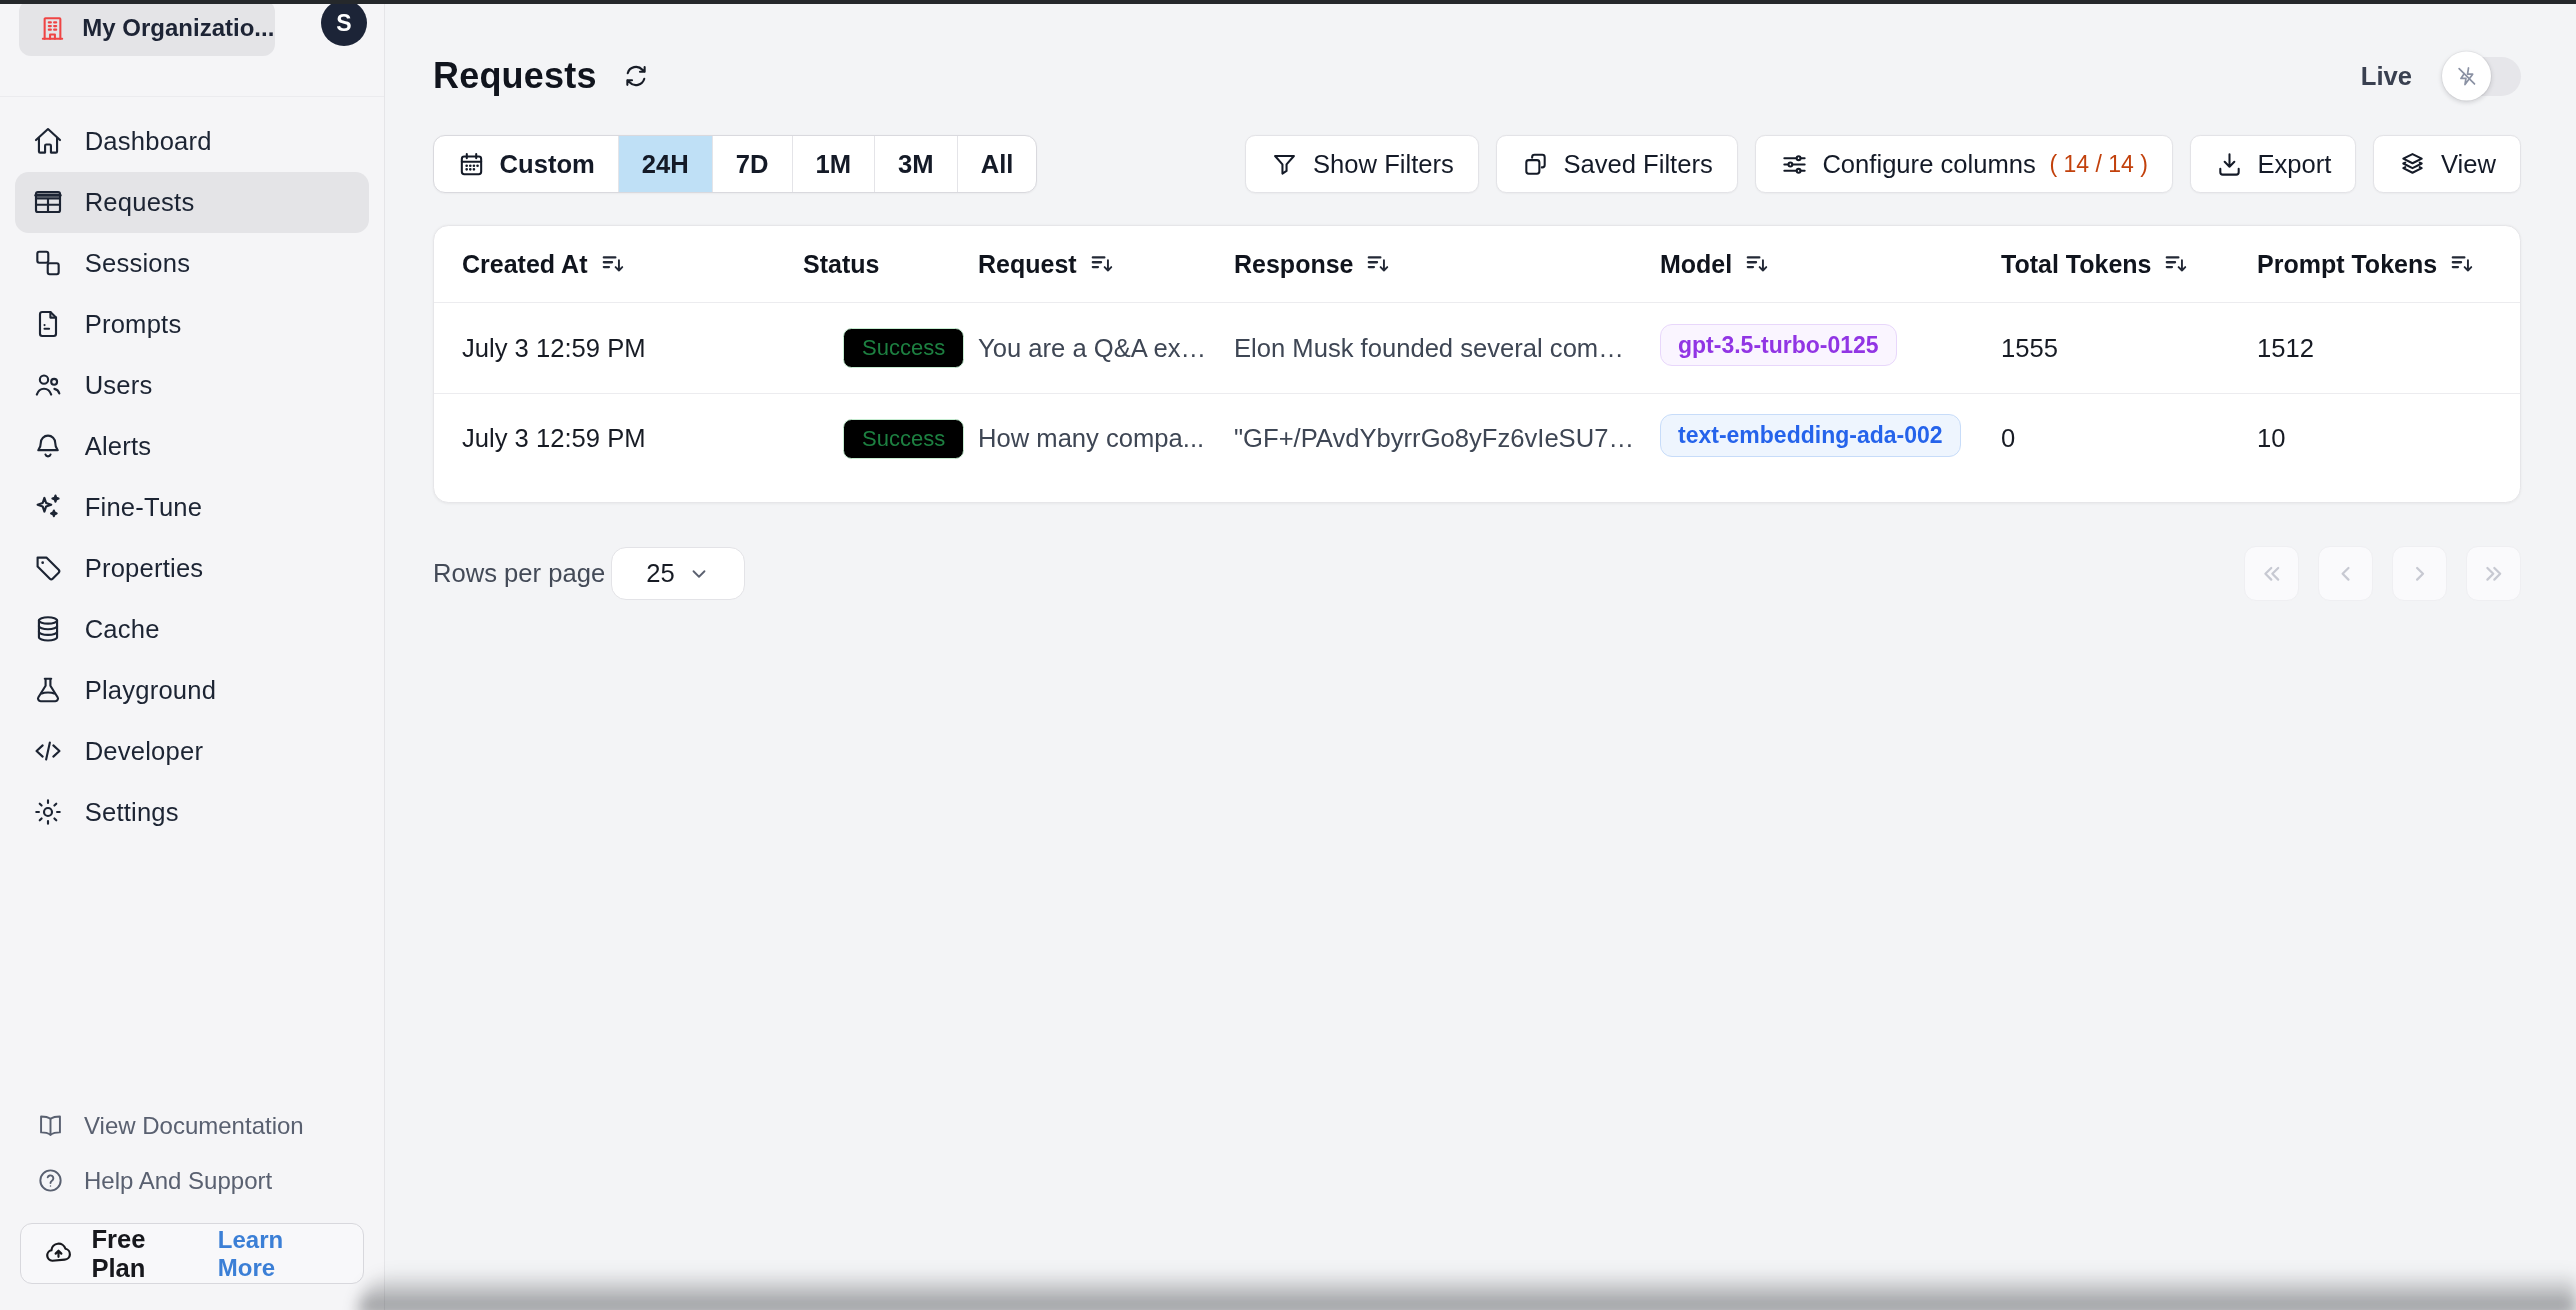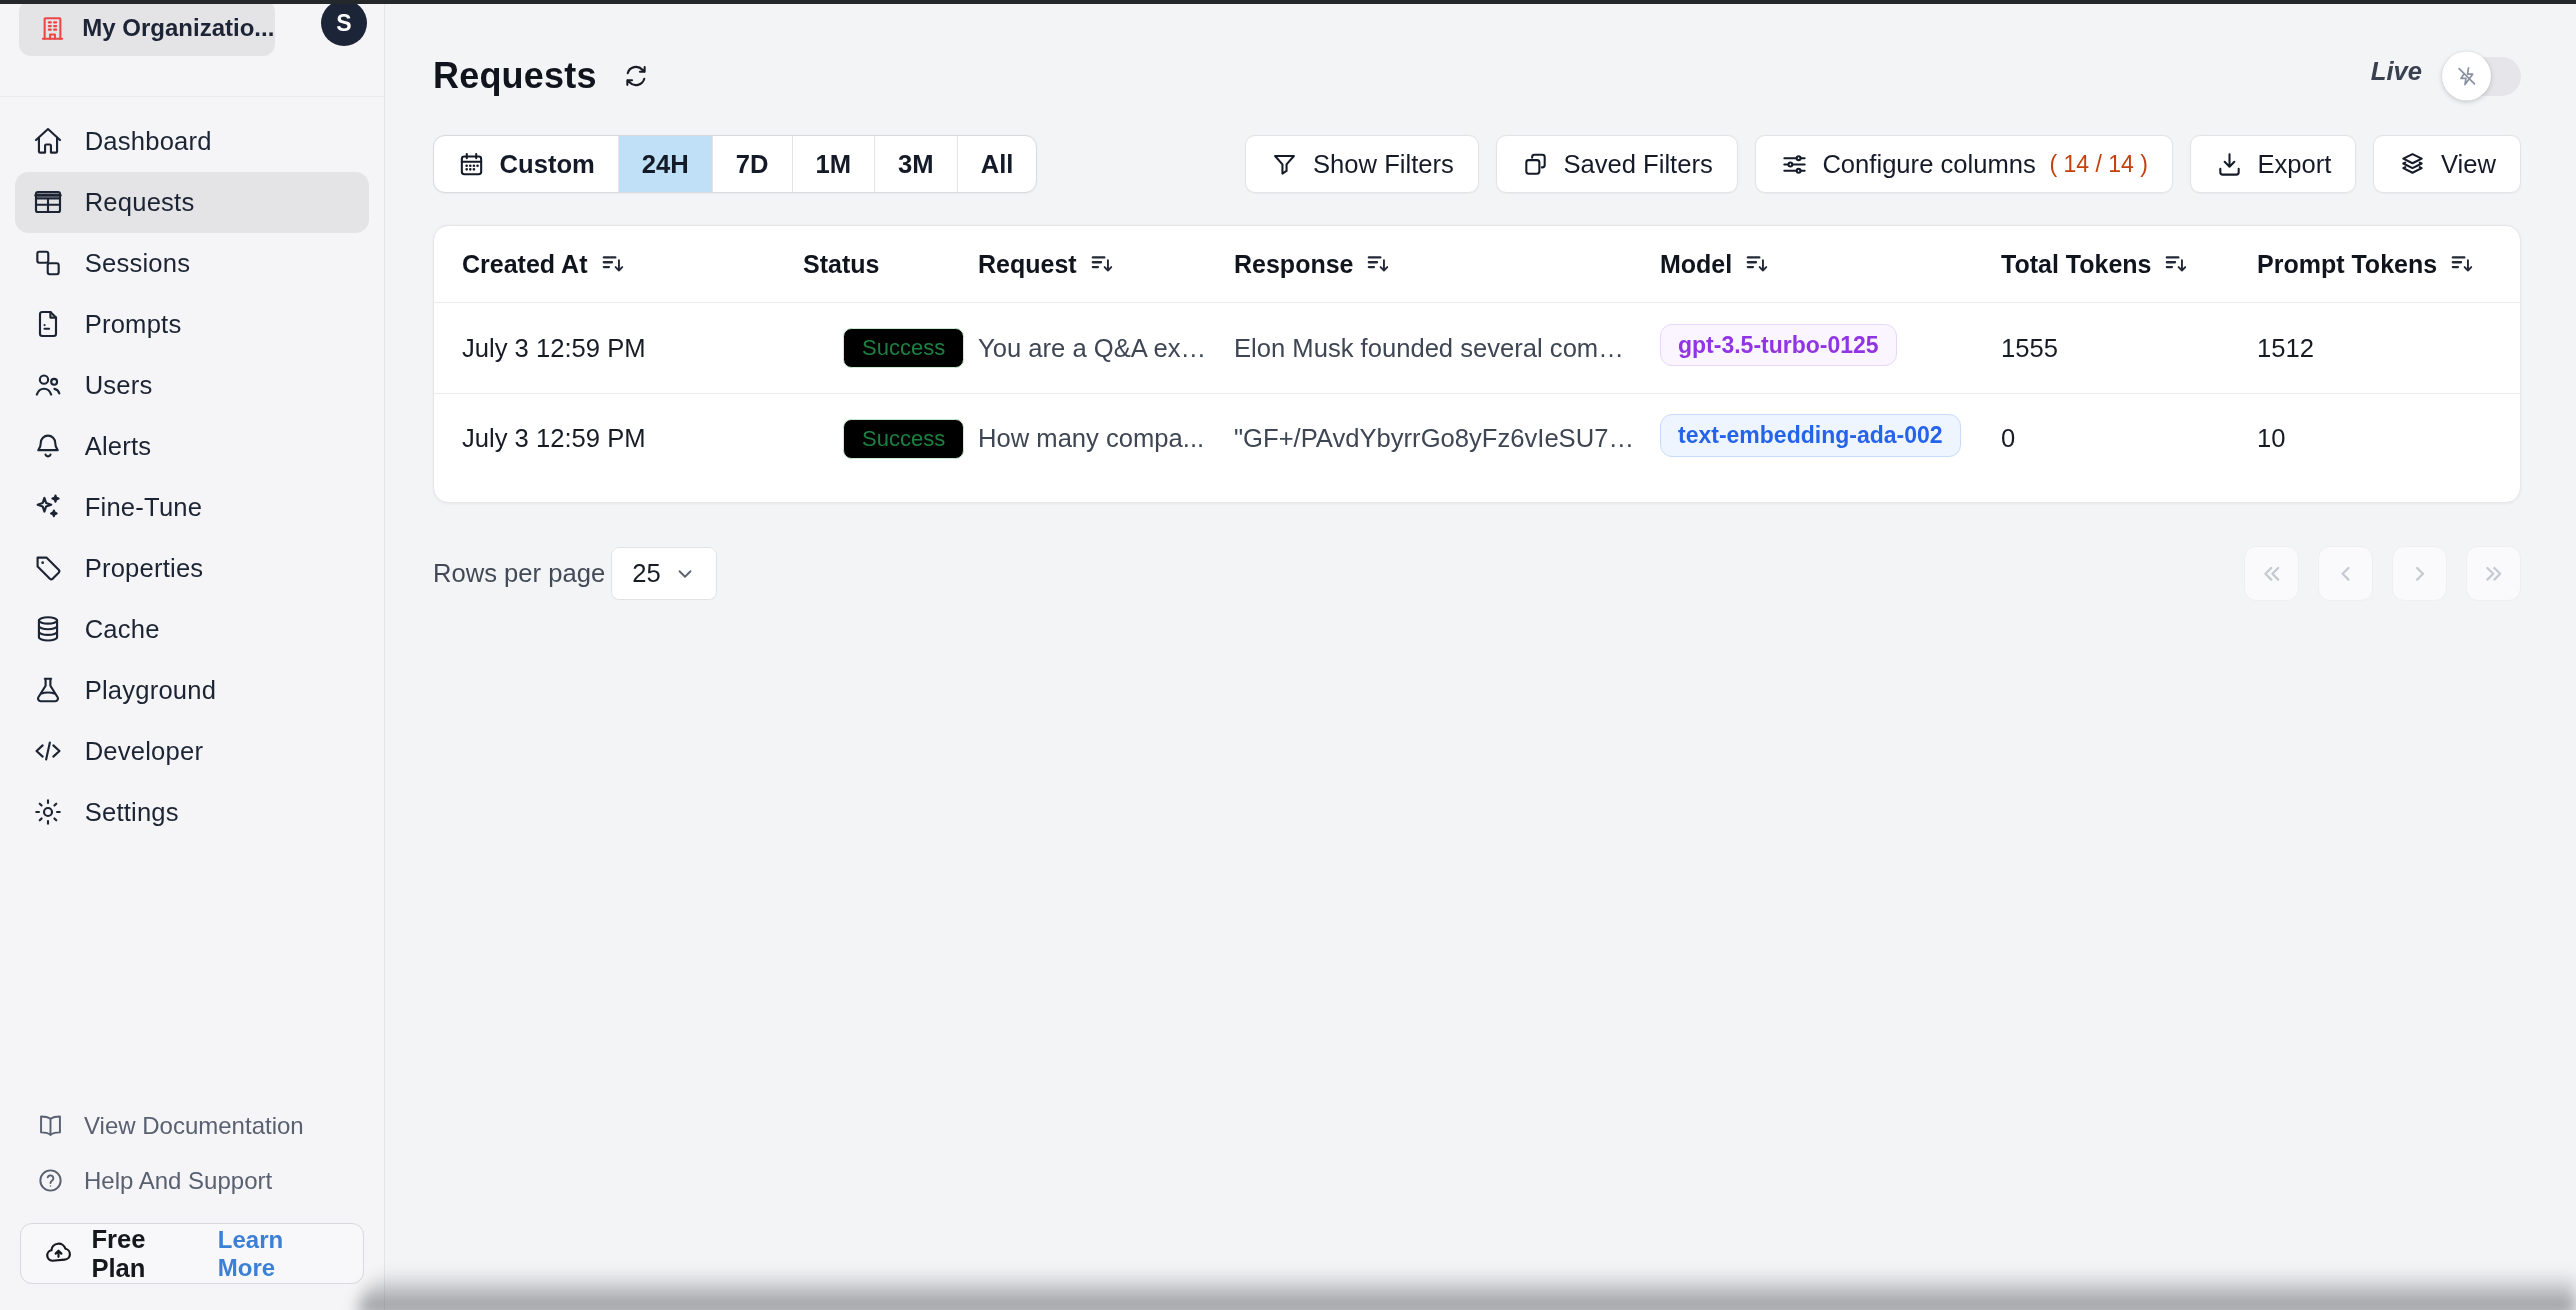--- a/index.html
+++ b/index.html
@@ -59,21 +59,21 @@
   .plan-box .cta { margin-left:auto; font-size:24px; font-weight:600; color:#3b7fd6; }
   .plan-box svg { width:31px; height:31px; }
 
   
   .main { flex:1; display:flex; flex-direction:column; padding:48px 55px 0 48px; position:relative; }
 
   .page-head { display:flex; align-items:center; justify-content:space-between; height:56px; }
   .title-wrap { display:flex; align-items:center; gap:25.6px; }
   .page-title { font-size:36px; font-weight:700; color:#10141d; letter-spacing:0.2px; }
   .refresh-btn { color:#171c26; cursor:pointer; }
-  .live-wrap { display:flex; align-items:flex-start; gap:22px;font-style:italic; }
+  .live-wrap { display:flex; align-items:center; gap:32px; }
   .live-label { font-size:25.6px; font-weight:600; color:#394050; }
   .toggle {
     width:77px; height:39px; border-radius:20.4px; background:#e6e6ea; position:relative; cursor:pointer;
   }
   .toggle .knob {
     position:absolute; left:-1.7px; top:50%; transform:translateY(-50%);
     width:49px; height:49px; border-radius:50%; background:#fff;
     box-shadow:0 1.7px 5.1px rgba(20,24,34,.18), 0 0 0 0.9px rgba(20,24,34,.04);
     display:flex; align-items:center; justify-content:center; color:#8b92a4;
   }
@@ -127,22 +127,22 @@
     padding:6.8px 17px; white-space:nowrap; overflow:hidden; text-overflow:ellipsis;
   }
   .model-purple { color:#9135e4; background:#faf5ff; border:1.7px solid #e8d7fb; }
   .model-blue   { color:#2563eb; background:#eef5fe; border:1.7px solid #c7dcf9; }
 
   
   .pager { display:flex; align-items:center; justify-content:space-between; margin-top:43px; }
   .rpp { display:flex; align-items:center; gap:6px; }
   .rpp .lbl { font-size:25.6px; color:#434a57; }
   .rpp-select {
-    height:53px; display:flex; align-items:center; gap:13.6px; padding:0 20px;
-    background:#fff; border:1.7px solid #e3e3e7; border-radius:8px; cursor:pointer;
+    height:53px; display:flex; align-items:center; gap:13.6px; padding:0 34px;
+    background:#fff; border:1.7px solid #e3e3e7; border-radius:15px; cursor:pointer;
   }
   .rpp-select .val { font-size:25.6px; color:#171b24; }
   .rpp-select svg { width:22px; height:22px; color:#5b6170; }
   .page-btns { display:flex; gap:19px; }
   .pg-btn {
     width:55px; height:55px; border-radius:12px; background:#fafafc; border:1.7px solid #efeff2;
     display:flex; align-items:center; justify-content:center; color:#c7c9d2; cursor:default;
   }
   .pg-btn svg { width:25.6px; height:25.6px; }
 

